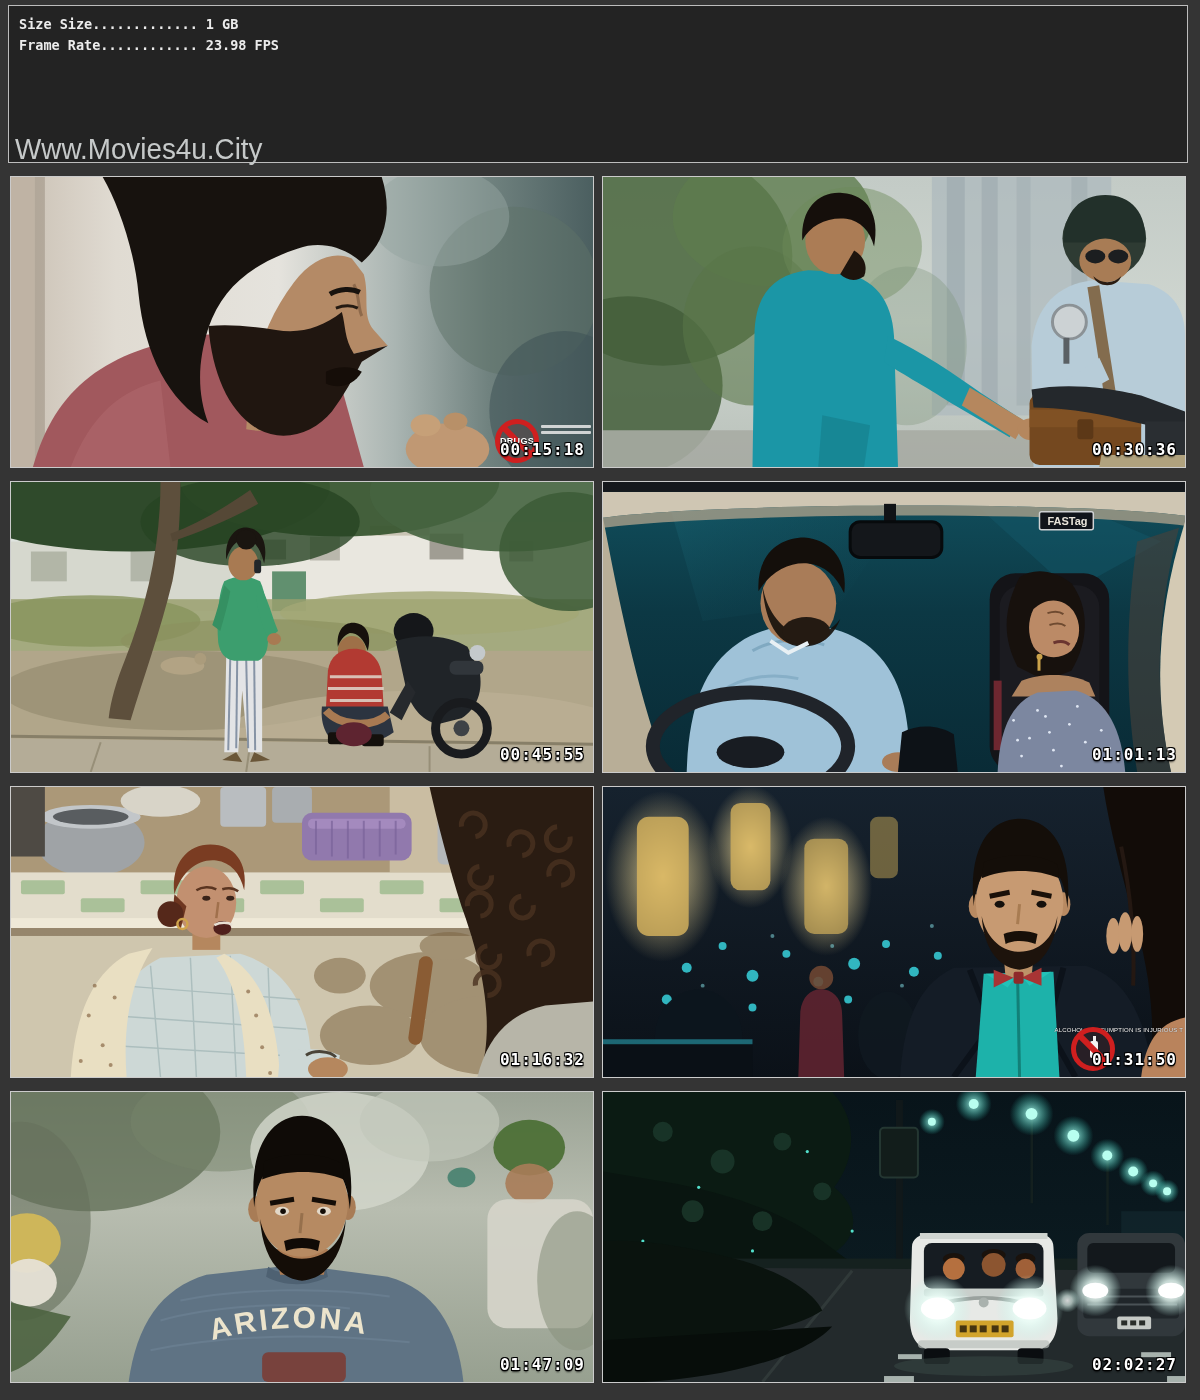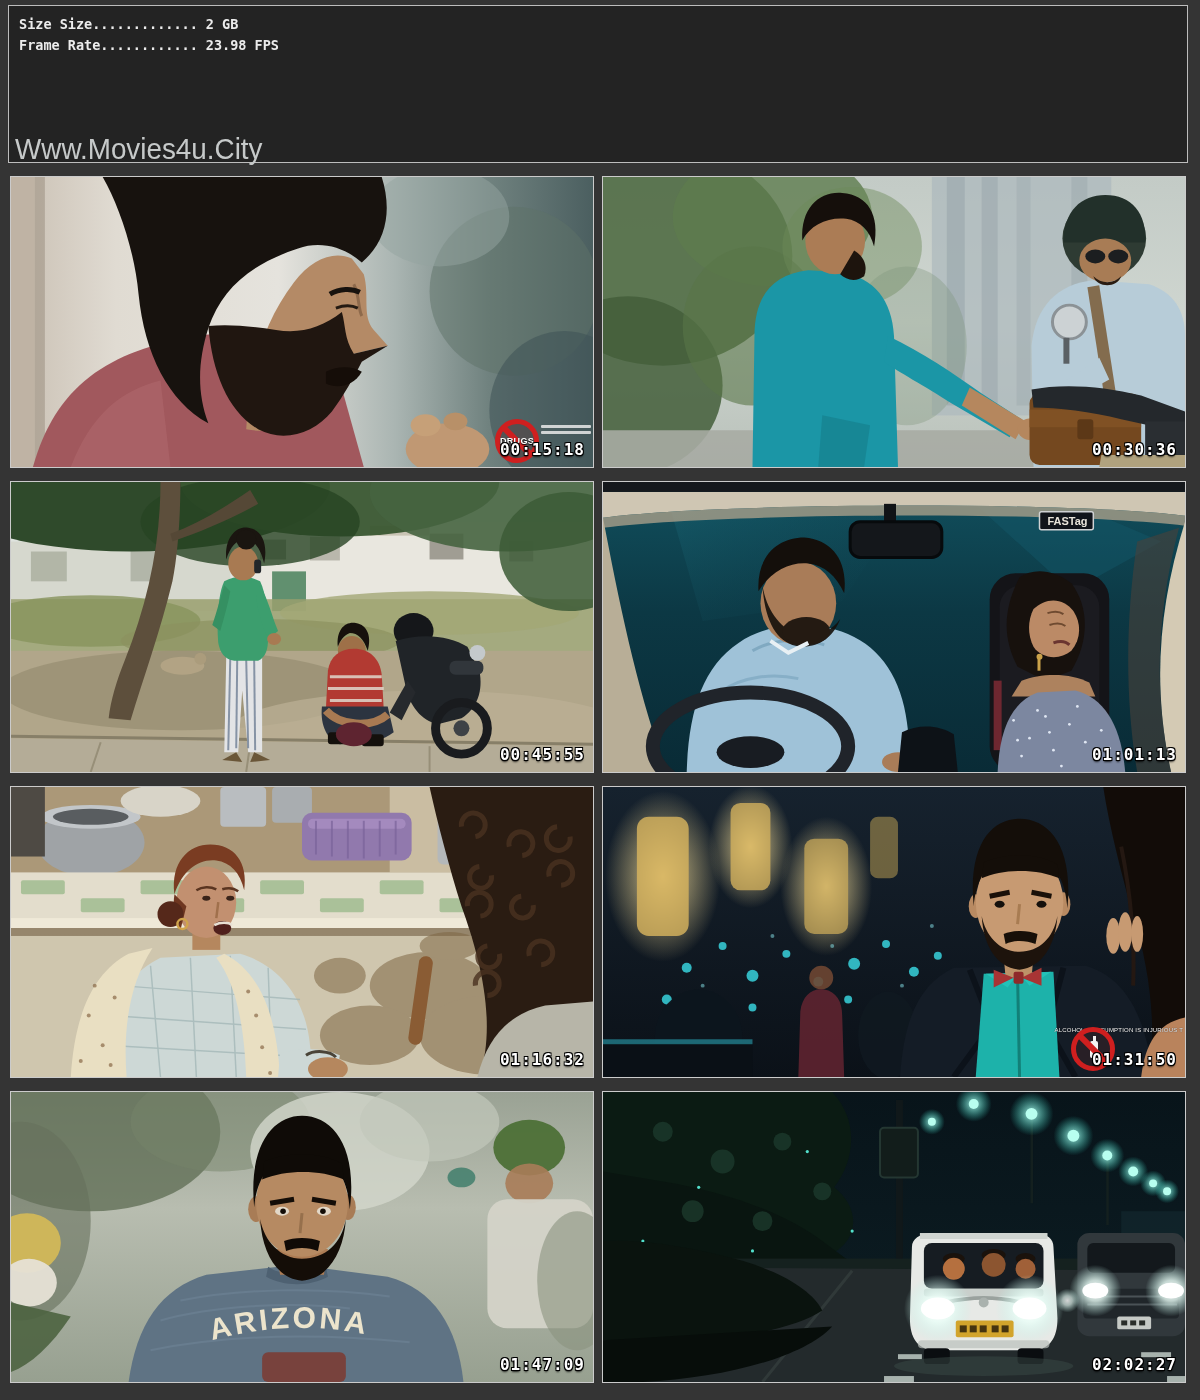--- a/index.html
+++ b/index.html
@@ -73,21 +73,21 @@
     text-shadow:0 0 1px #000;white-space:nowrap;
   }
   .caption-lines{position:absolute;z-index:5;width:50px;}
   .caption-lines div{height:3px;border-radius:1px;background:#e9e9e9;opacity:.85;margin-bottom:3px;}
 </style>
 </head>
 <body>
 
 <div class="panel">
   <div class="meta">
-    <div class="mrow"><span>Size Size</span><span>.............</span><span class="value">2 GB</span></div>
+    <div class="mrow"><span>Size Size</span><span>.............</span><span class="value">1 GB</span></div>
     <div class="mrow"><span>Frame Rate</span><span>............</span><span class="value">23.98 FPS</span></div>
   </div>
   <div class="watermark">Www.Movies4u.City</div>
 </div>
 
 <div class="grid">
 
   <div class="tile">
     <svg viewBox="0 0 584 292" preserveAspectRatio="none">
       <defs>

